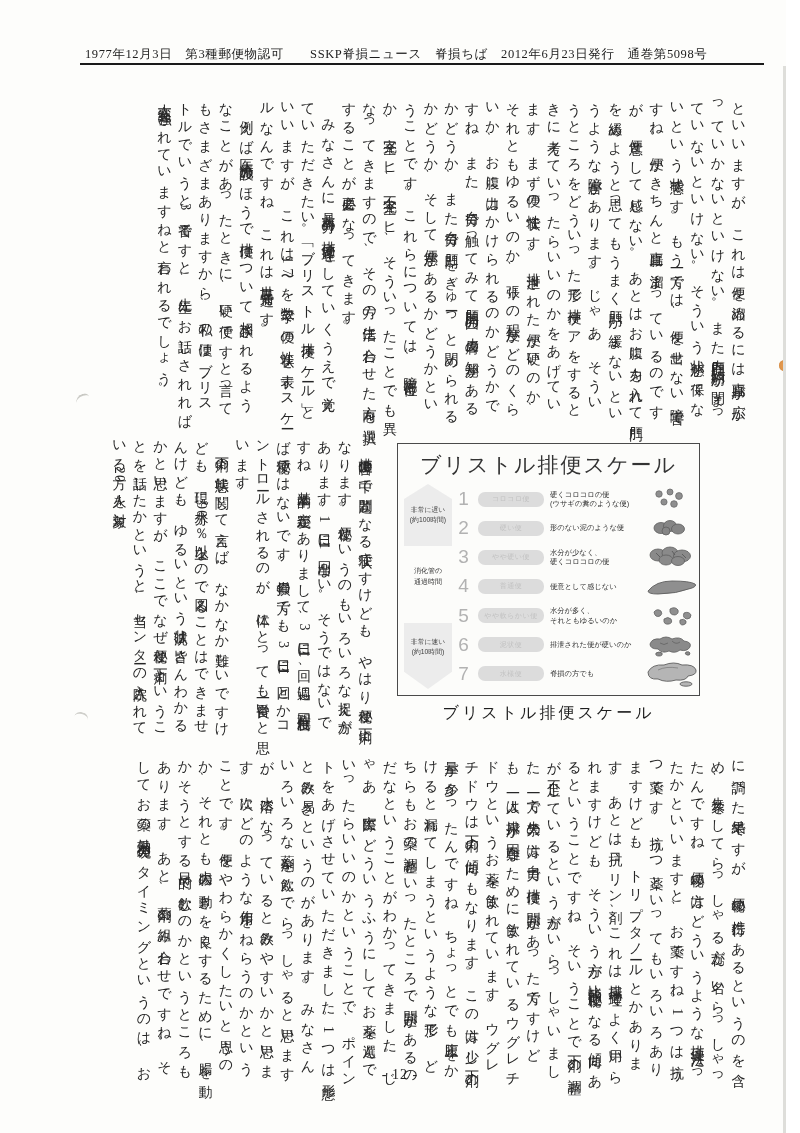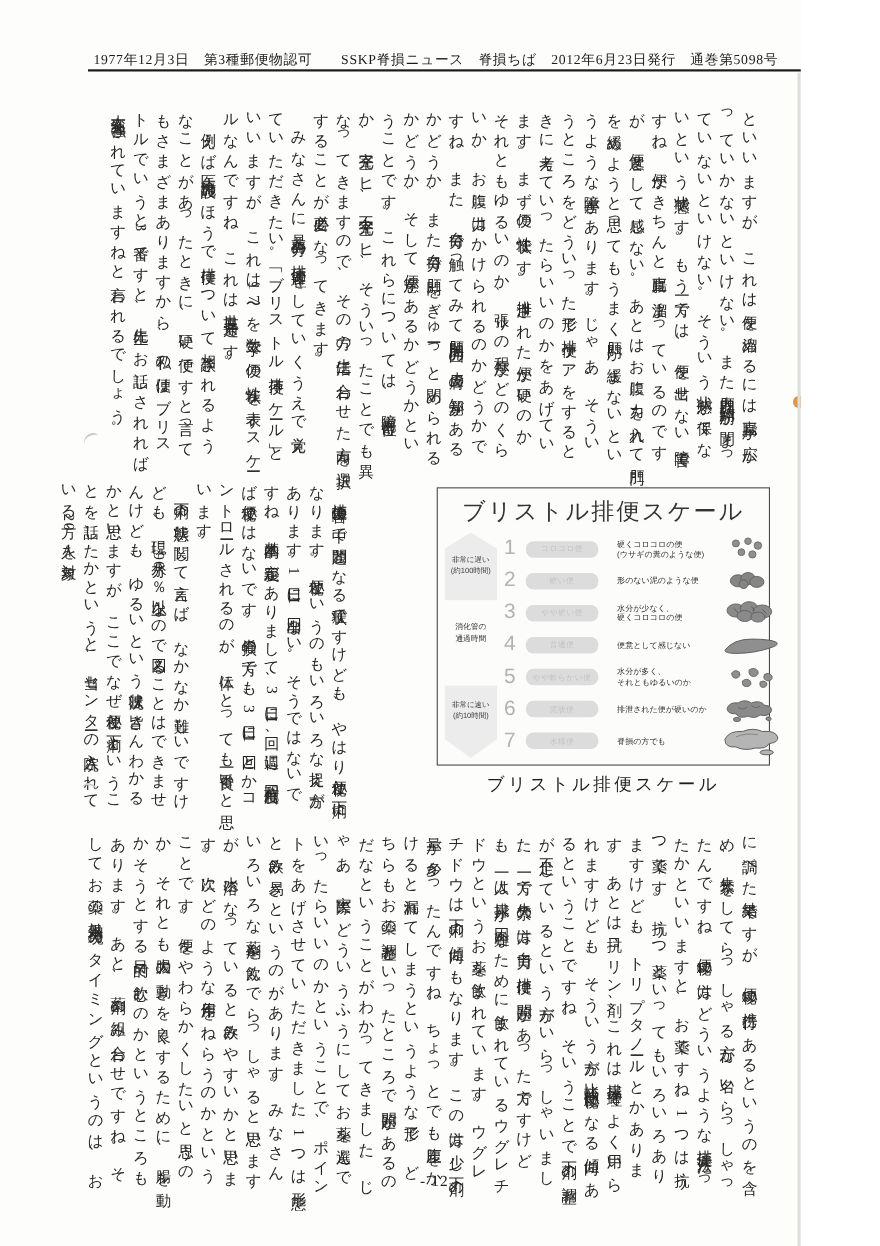--- a/index.html
+++ b/index.html
@@ -1,17 +1,17 @@
 <!DOCTYPE html>
 <html lang="ja"><head>
 <meta charset="utf-8">
 <style>
   html,body{margin:0;padding:0;background:#ffffff;}
   .page{
-    position:relative;width:728px;height:1133px;background:#fdfdfb;
+    position:relative;width:786px;height:1133px;background:#fdfdfb;
     font-family:"Liberation Serif","DejaVu Serif",serif;color:#222;overflow:hidden;
   }
   .edge-shade{position:absolute;right:0;top:66px;bottom:0;width:3px;background:#dededa;}
   
   .header{
     position:absolute;left:85px;top:46px;width:700px;
     font-family:"Liberation Serif","DejaVu Serif",serif;
     font-size:12.5px;letter-spacing:.6px;color:#1c1c1c;white-space:nowrap;
   }
   .header-rule{position:absolute;left:80px;top:63px;width:684px;height:2px;background:#1a1a1a;}
@@ -61,21 +61,21 @@
   .fig-num{
     width:15px;font-size:19px;color:#b2b2b2;text-align:center;flex:none;
     font-family:"Liberation Sans","DejaVu Sans",sans-serif;
   }
   .fig-badge{
     margin-left:7px;width:66px;height:15px;flex:none;background:#dcdcdc;border-radius:7px;
     display:flex;align-items:center;justify-content:center;
     font-size:7px;color:#c2c2c2;letter-spacing:.5px;overflow:hidden;
   }
   .fig-desc{
-    margin-left:17px;width:92px;flex:none;font-size:7.3px;line-height:1.3;
+    margin-left:6px;width:92px;flex:none;font-size:7.3px;line-height:1.3;
     color:#2e2e2e;white-space:pre-line;
   }
   .fig-stool{flex:1;display:flex;align-items:center;justify-content:center;}
   .fig-caption{
     position:absolute;left:397px;top:703px;width:303px;text-align:center;
     font-family:"Liberation Sans","DejaVu Sans",sans-serif;
     font-size:16px;letter-spacing:3px;color:#1e1e1e;font-weight:500;
   }
   .page-number{
     position:absolute;left:0;top:1067px;width:800px;text-align:center;

